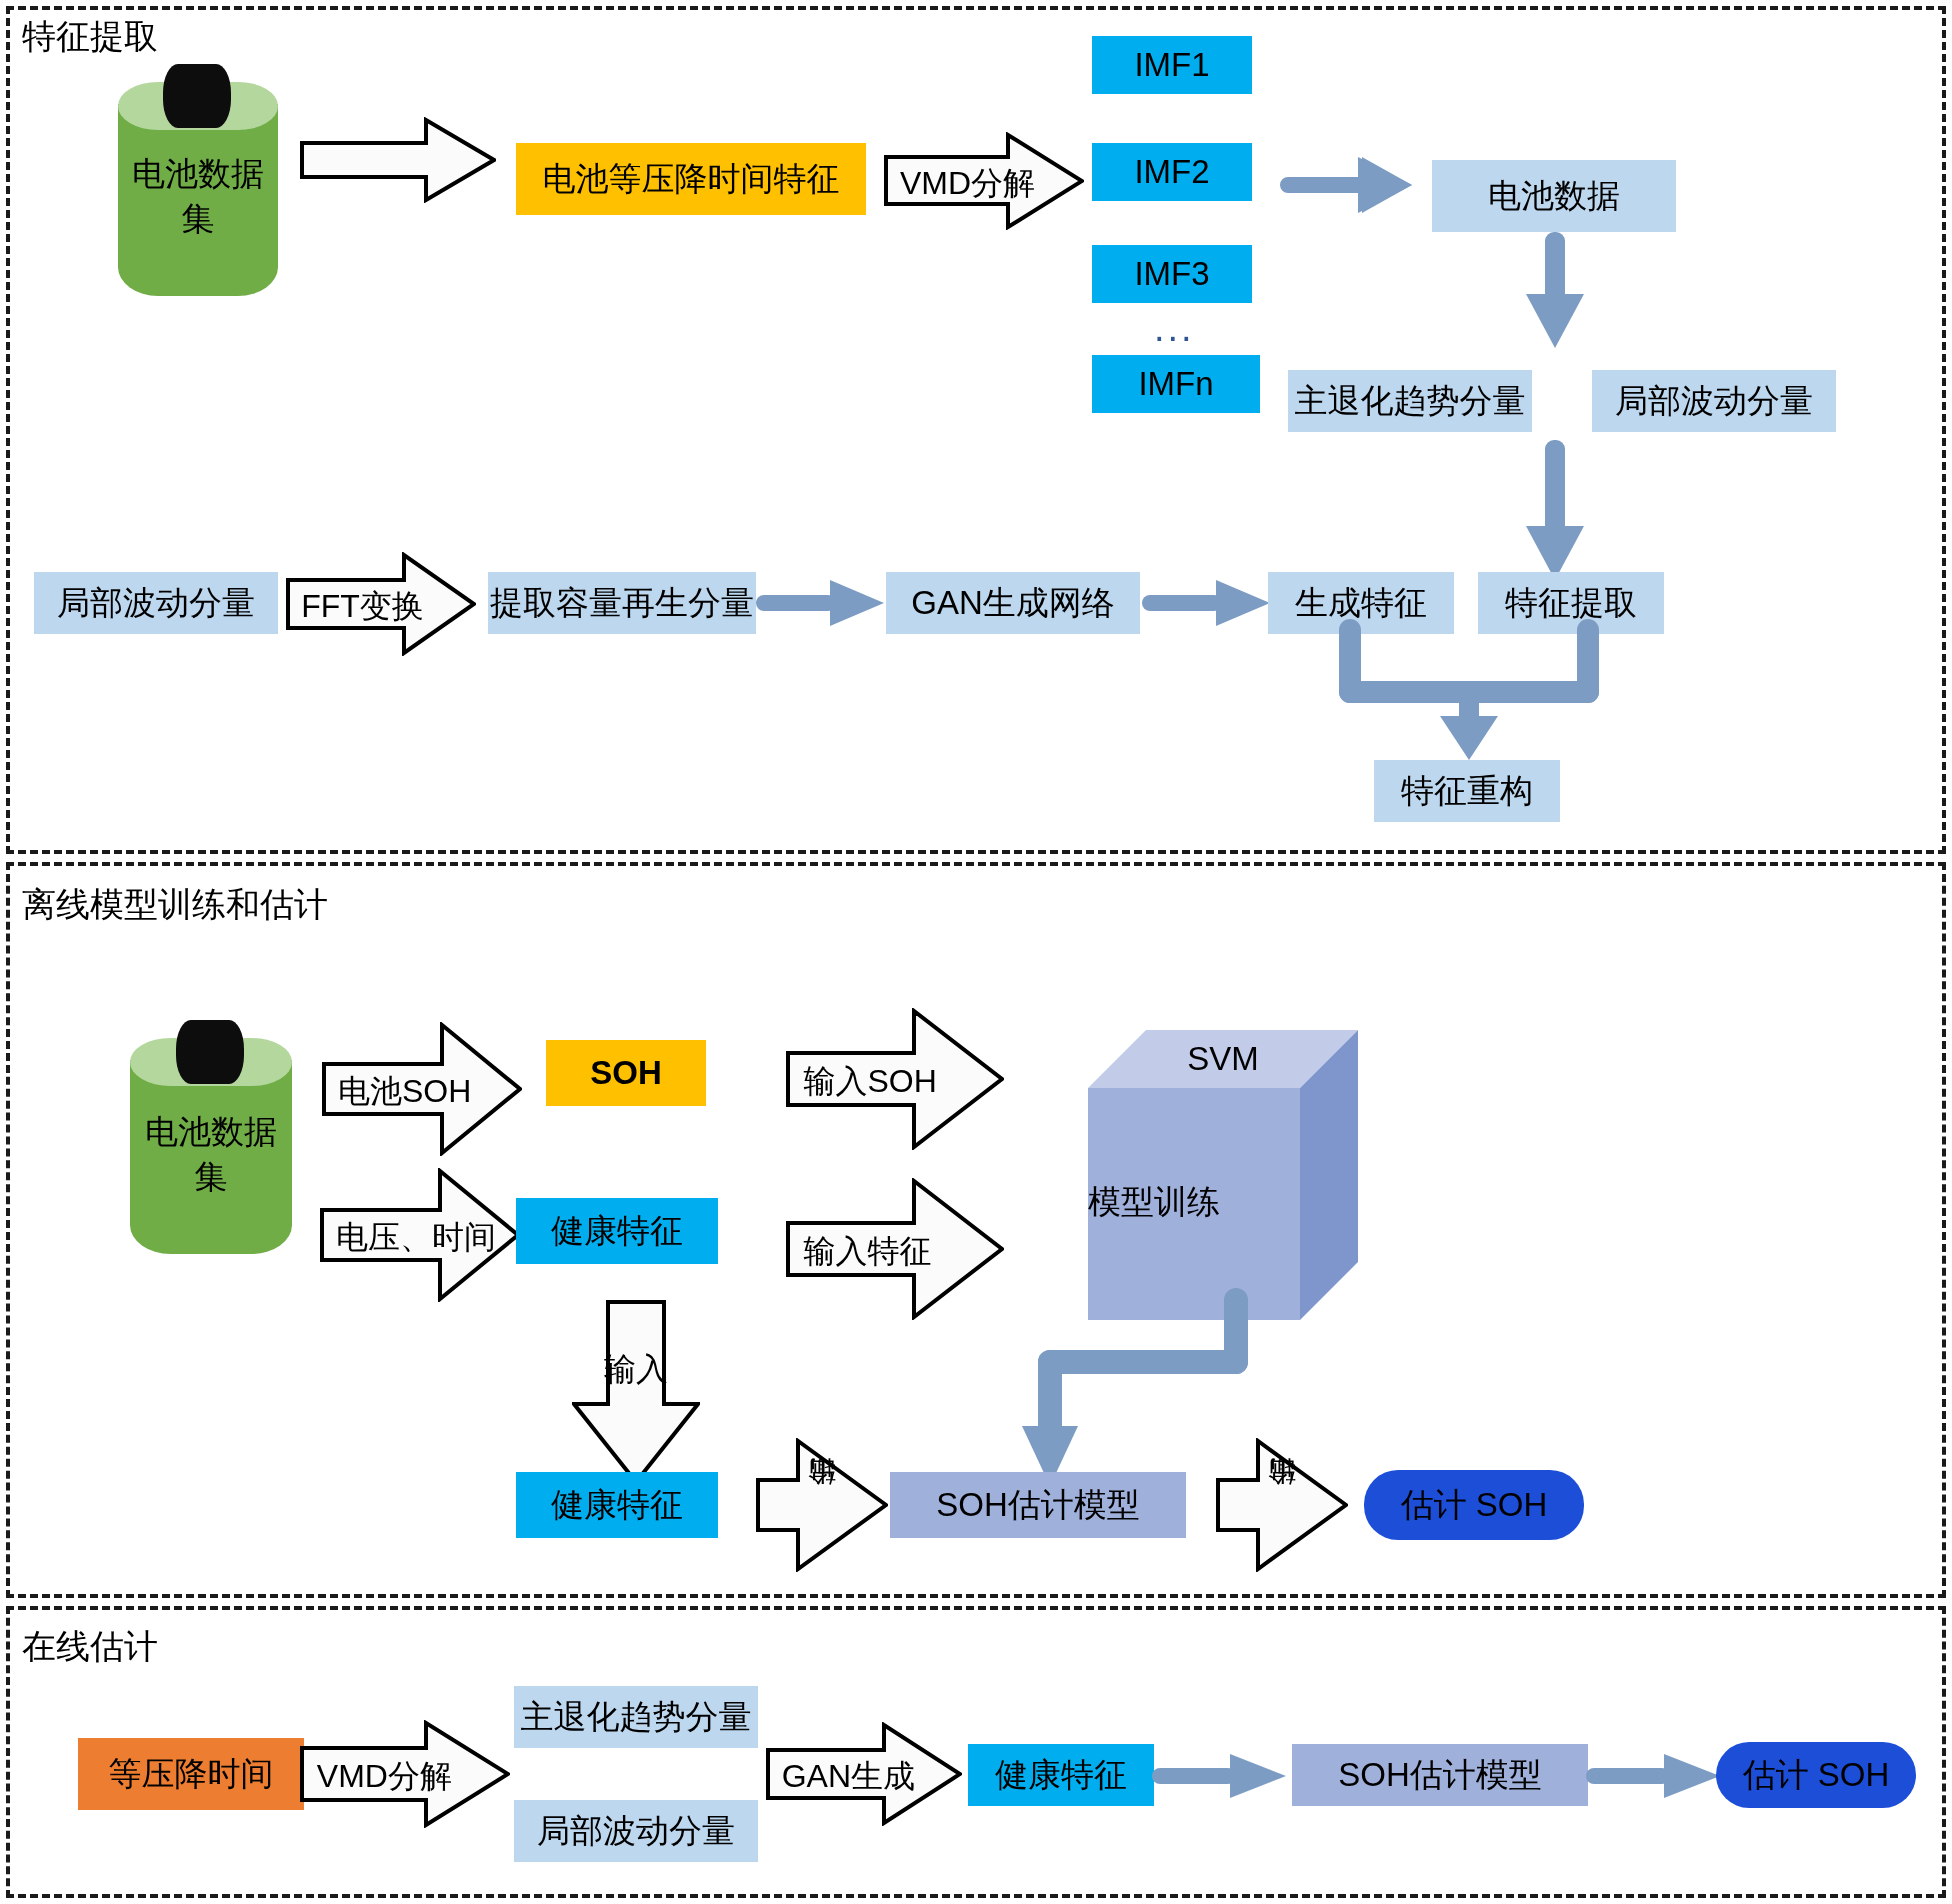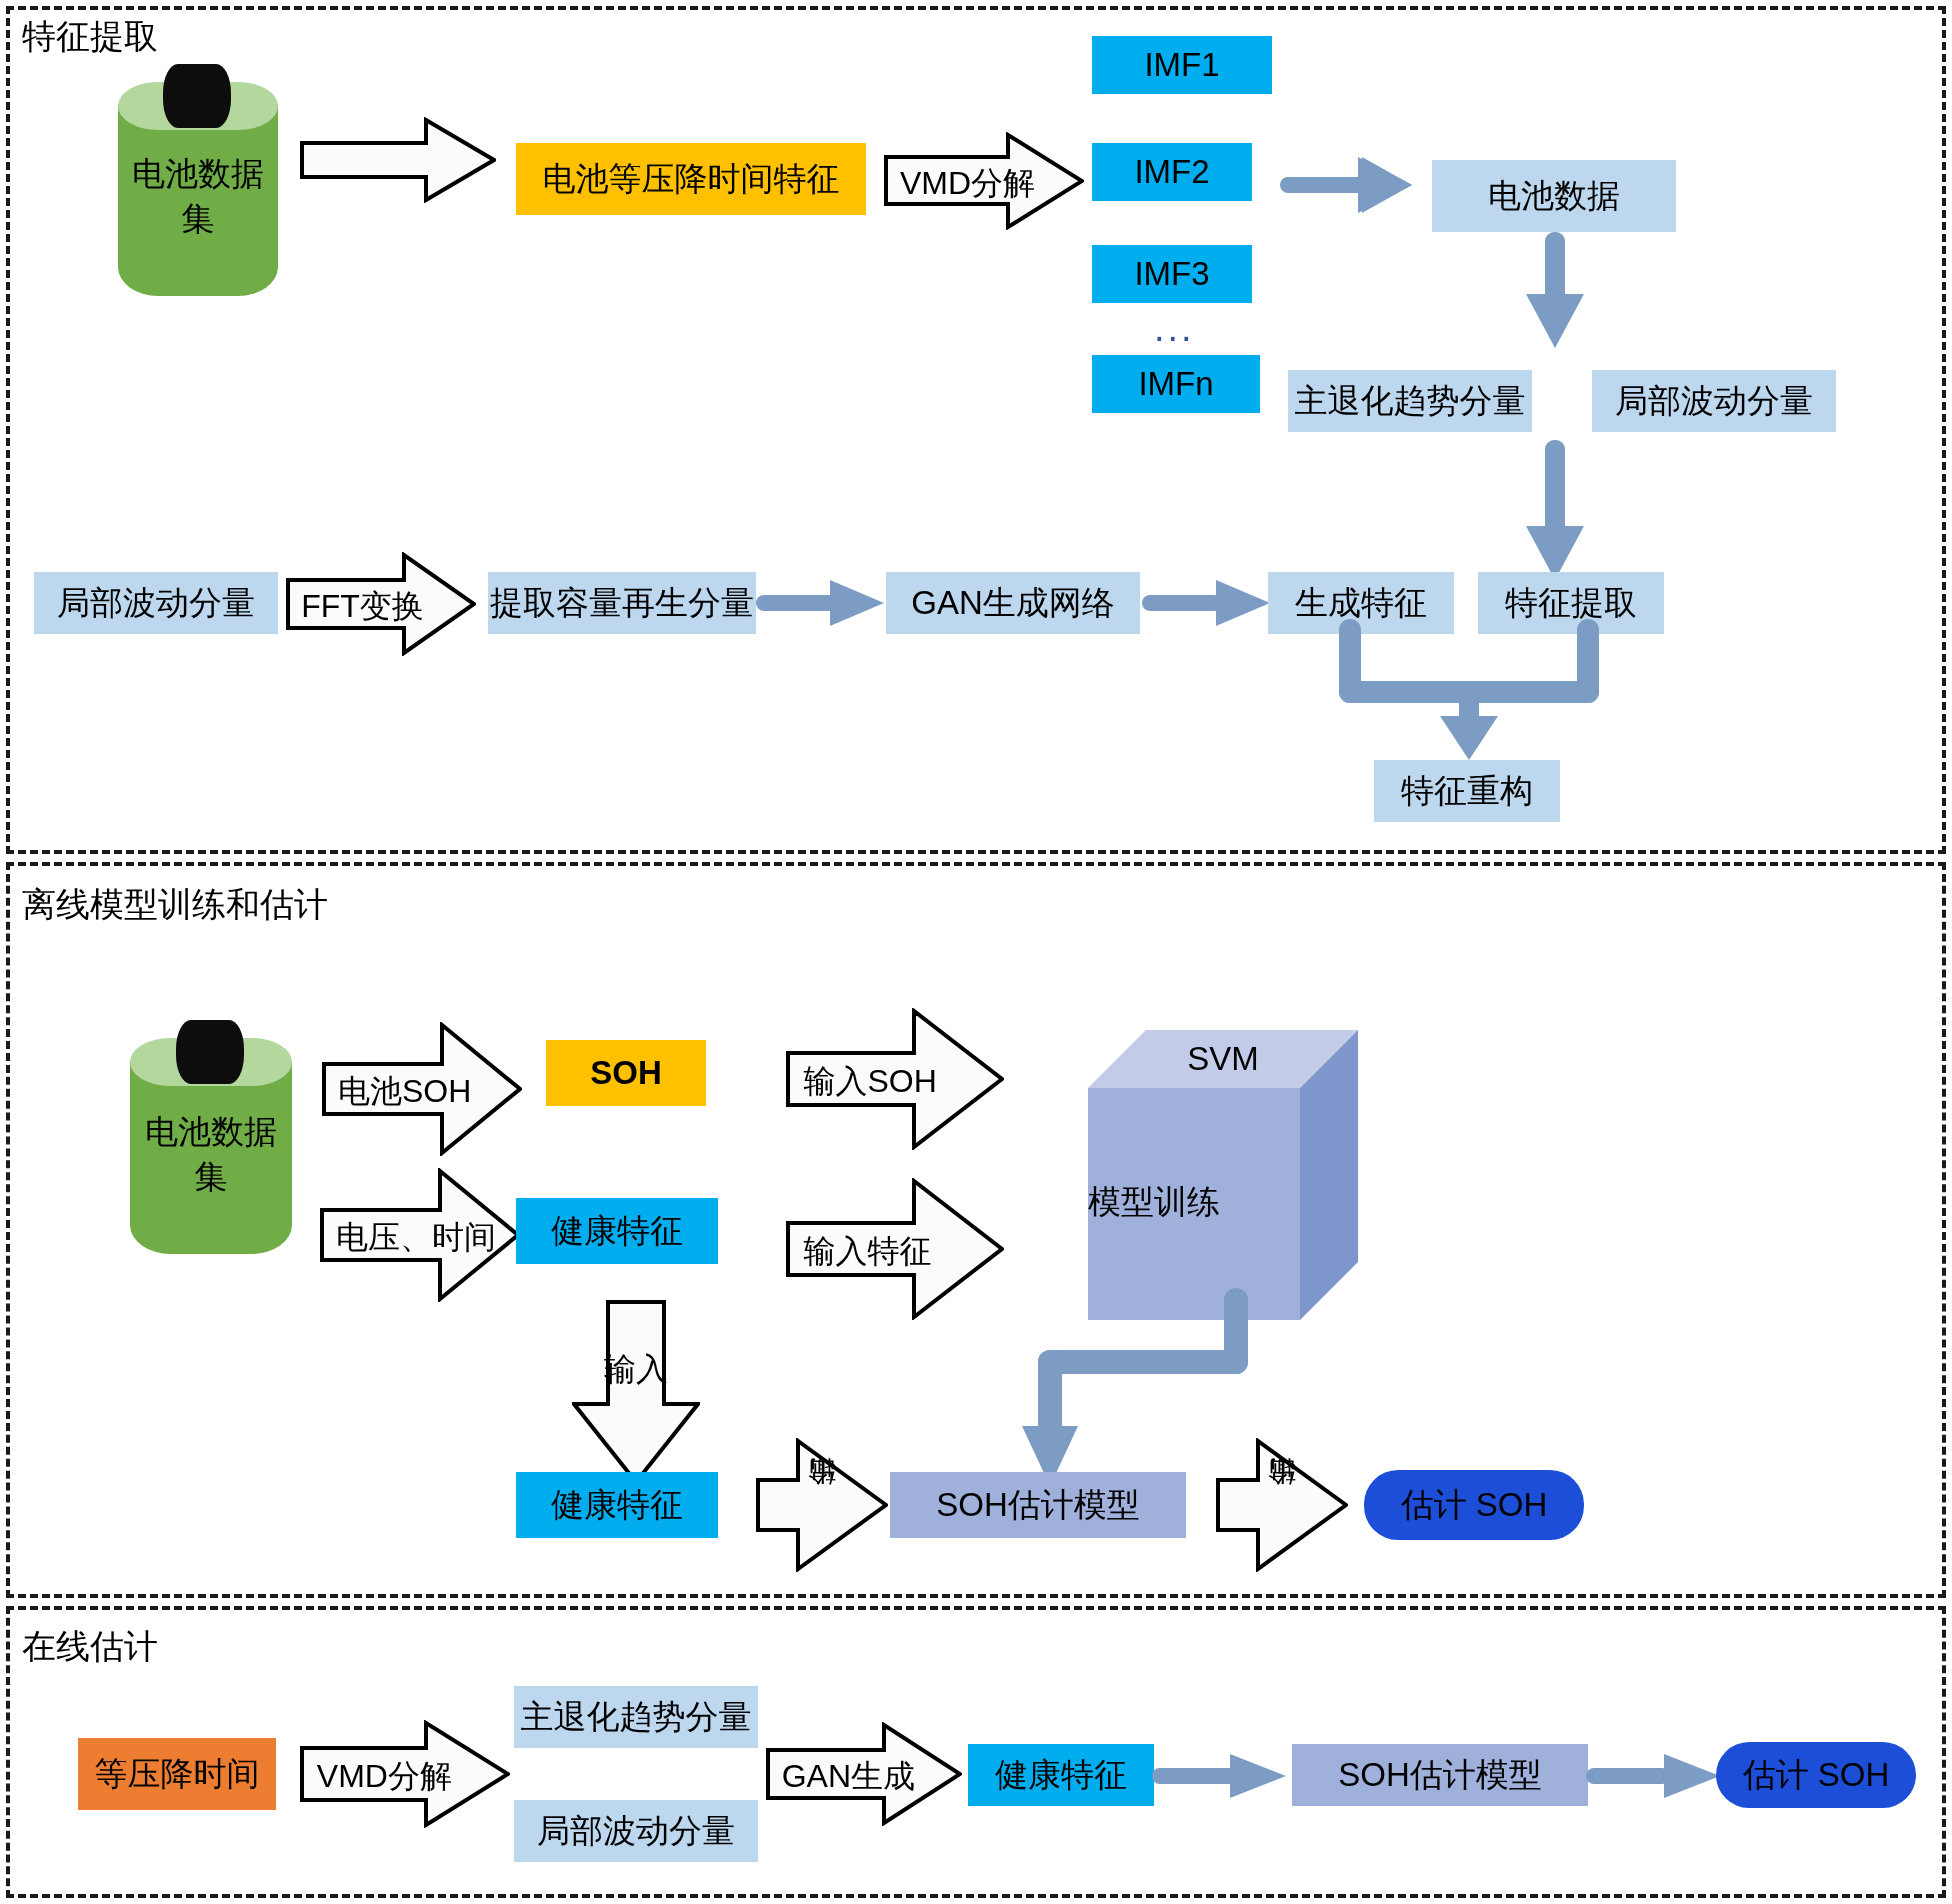--- a/index.html
+++ b/index.html
@@ -79,21 +79,21 @@
 
   <div class="node n-amber" style="left:516px;top:143px;width:350px;height:72px;">电池等压降时间特征</div>
 
   <div class="oarrow" style="left:884px;top:132px;width:200px;height:98px;">
     <svg width="200" height="98" viewBox="0 0 200 98">
       <polygon points="2,25 124,25 124,3 198,49 124,95 124,72 2,72" fill="#fbfbfb" stroke="#000" stroke-width="4"></polygon>
     </svg>
     <div class="olabel shift-l">VMD分解</div>
   </div>
 
-  <div class="node n-blue" style="left:1092px;top:36px;width:180px;height:58px;">IMF1</div>
+  <div class="node n-blue" style="left:1092px;top:36px;width:160px;height:58px;">IMF1</div>
   <div class="node n-blue" style="left:1092px;top:143px;width:160px;height:58px;">IMF2</div>
   <div class="node n-blue" style="left:1092px;top:245px;width:160px;height:58px;">IMF3</div>
   <div class="ellipsis" style="left:1154px;top:307px;">...</div>
   <div class="node n-blue" style="left:1092px;top:355px;width:168px;height:58px;">IMFn</div>
 
   <div class="barrow" style="left:1288px;top:155px;">
     <svg width="126" height="60" viewBox="0 0 126 60">
       <path d="M0,22 L74,22 L74,2 L124,30 L74,58 L74,38 L0,38 Z
                M0,22 a8,8 0 0 0 0,16 Z" fill="#7c9cc4"></path>
       <rect x="0" y="22" width="76" height="16" rx="8" fill="#7c9cc4"></rect>
@@ -250,21 +250,21 @@
       <polygon points="2,42 42,42 42,3 130,67 42,131 42,92 2,92" fill="#fbfbfb" stroke="#000" stroke-width="4"></polygon>
     </svg>
     <div class="olabel rot" style="justify-content:center;font-size:28px;">输出</div>
   </div>
 
   <div class="node n-amber-r" style="left:1364px;top:1470px;width:220px;height:70px;">估计 SOH</div>
 
   <div class="section-frame" style="left:6px;top:1606px;width:1940px;height:292px;"></div>
   <div class="section-title" style="left:22px;top:1624px;">在线估计</div>
 
-  <div class="node n-orange" style="left:78px;top:1738px;width:198px;height:72px;">等压降时间</div>
+  <div class="node n-orange" style="left:78px;top:1738px;width:226px;height:72px;">等压降时间</div>
 
   <div class="oarrow" style="left:300px;top:1720px;width:210px;height:108px;">
     <svg width="210" height="108" viewBox="0 0 210 108">
       <polygon points="2,28 126,28 126,3 208,54 126,105 126,80 2,80" fill="#fbfbfb" stroke="#000" stroke-width="4"></polygon>
     </svg>
     <div class="olabel shift-l">VMD分解</div>
   </div>
 
   <div class="node n-ltblue" style="left:514px;top:1686px;width:244px;height:62px;">主退化趋势分量</div>
   <div class="node n-ltblue" style="left:514px;top:1800px;width:244px;height:62px;">局部波动分量</div>

